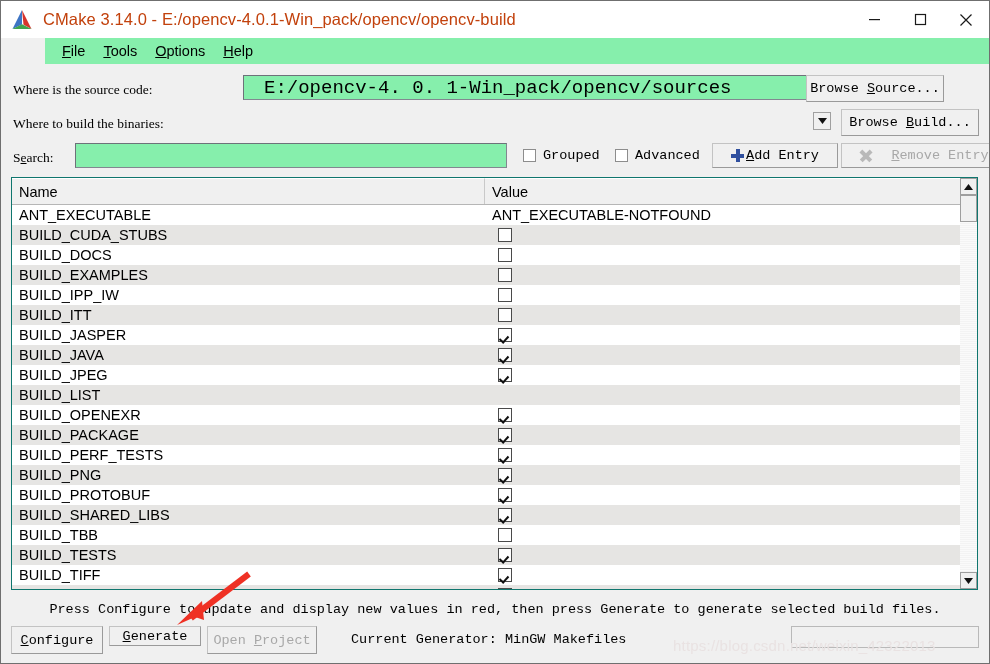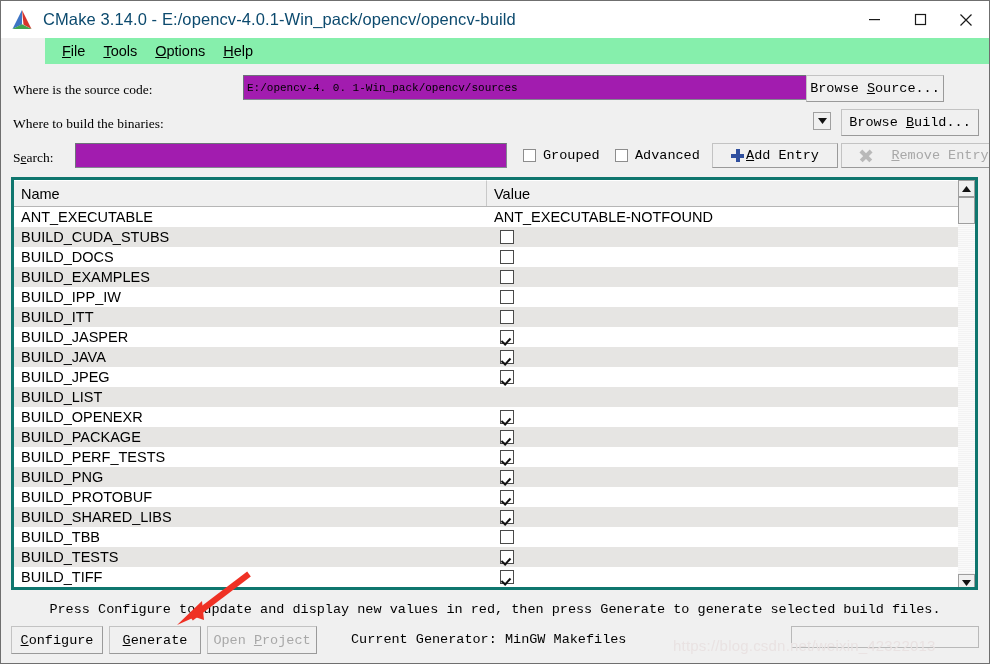--- a/index.html
+++ b/index.html
@@ -26,21 +26,21 @@
     display: flex; align-items: center;
   }
   #app-icon {
     width: 24px; height: 22px;
     margin-left: 9px; margin-right: 9px;
     position: relative; flex: none;
   }
   #title-text {
     font-family: "Liberation Sans", sans-serif;
     font-size: 16.5px;
-    color: #0c4a6e;
+    color: #c2410c;
     white-space: nowrap;
     letter-spacing: 0.1px;
   }
   .wctrl {
     width: 46px; height: 37px;
     display: flex; align-items: center; justify-content: center;
     flex: none;
   }
   .wctrl svg { display: block; }
   #wctrl-group {
@@ -76,28 +76,28 @@
   
   .field-label {
     position: absolute;
     font-family: Liberation Serif, serif;
     font-size: 13.5px;
     color: #000;
     white-space: nowrap;
   }
   .txtfield {
     position: absolute;
-    background: #a21caf;
+    background: #86efac;
     border: 1px solid #828790;
     border-top-color: #6d7279;
     border-left-color: #6d7279;
     display: flex; align-items: center;
-    padding-left: 3px;
+    padding-left: 20px;
     font-family: "Liberation Mono", monospace;
-    font-size: 11px;
+    font-size: 19px;
     color: #000;
     overflow: hidden;
     white-space: nowrap;
   }
   .combo-arrow {
     position: absolute;
     width: 18px; height: 18px;
     background: #f0f0f0;
     border: 1px solid #a0a0a0;
     display: flex; align-items: center; justify-content: center;
@@ -155,21 +155,21 @@
     background: #b9b9b9; display: block;
   }
   .xmark i:first-child { transform: rotate(45deg); }
   .xmark i:last-child  { transform: rotate(-45deg); }
 
   
   #table-frame {
     position: absolute;
     left: 10px; top: 113px;
     width: 967px; height: 413px;
-    border: 3px solid #0f766e;
+    border: 1px solid #0f766e;
     background: #fff;
     overflow: hidden;
   }
   #thead {
     position: absolute; left: 0; top: 0;
     width: 967px; height: 27px;
     background: #f0f0f0;
     border-bottom: 1px solid #b6b6b6;
   }
   .th {
@@ -499,21 +499,21 @@
         </div>
       </div>
     </div>
 
     <div id="status-line">Press Configure to update and display new values in red, then press Generate to generate selected build files.</div>
 
     <div id="bottom-bar">
       <div class="btn" style="left:10px; top:4px; width:92px; height:28px;">
         <span><u>C</u>onfigure</span>
       </div>
-      <div class="btn" style="left:108px; top:4px; width:92px; height:28px;">
+      <div class="btn" style="left:108px; top:4px; width:92px; height:20px;">
         <span><u>G</u>enerate</span>
       </div>
       <div class="btn disabled" style="left:206px; top:4px; width:110px; height:28px;">
         <span>Open <u>P</u>roject</span>
       </div>
       <div id="gen-text">Current Generator: MinGW Makefiles</div>
       <div id="progress-box"></div>
     </div>
 
   </div>

